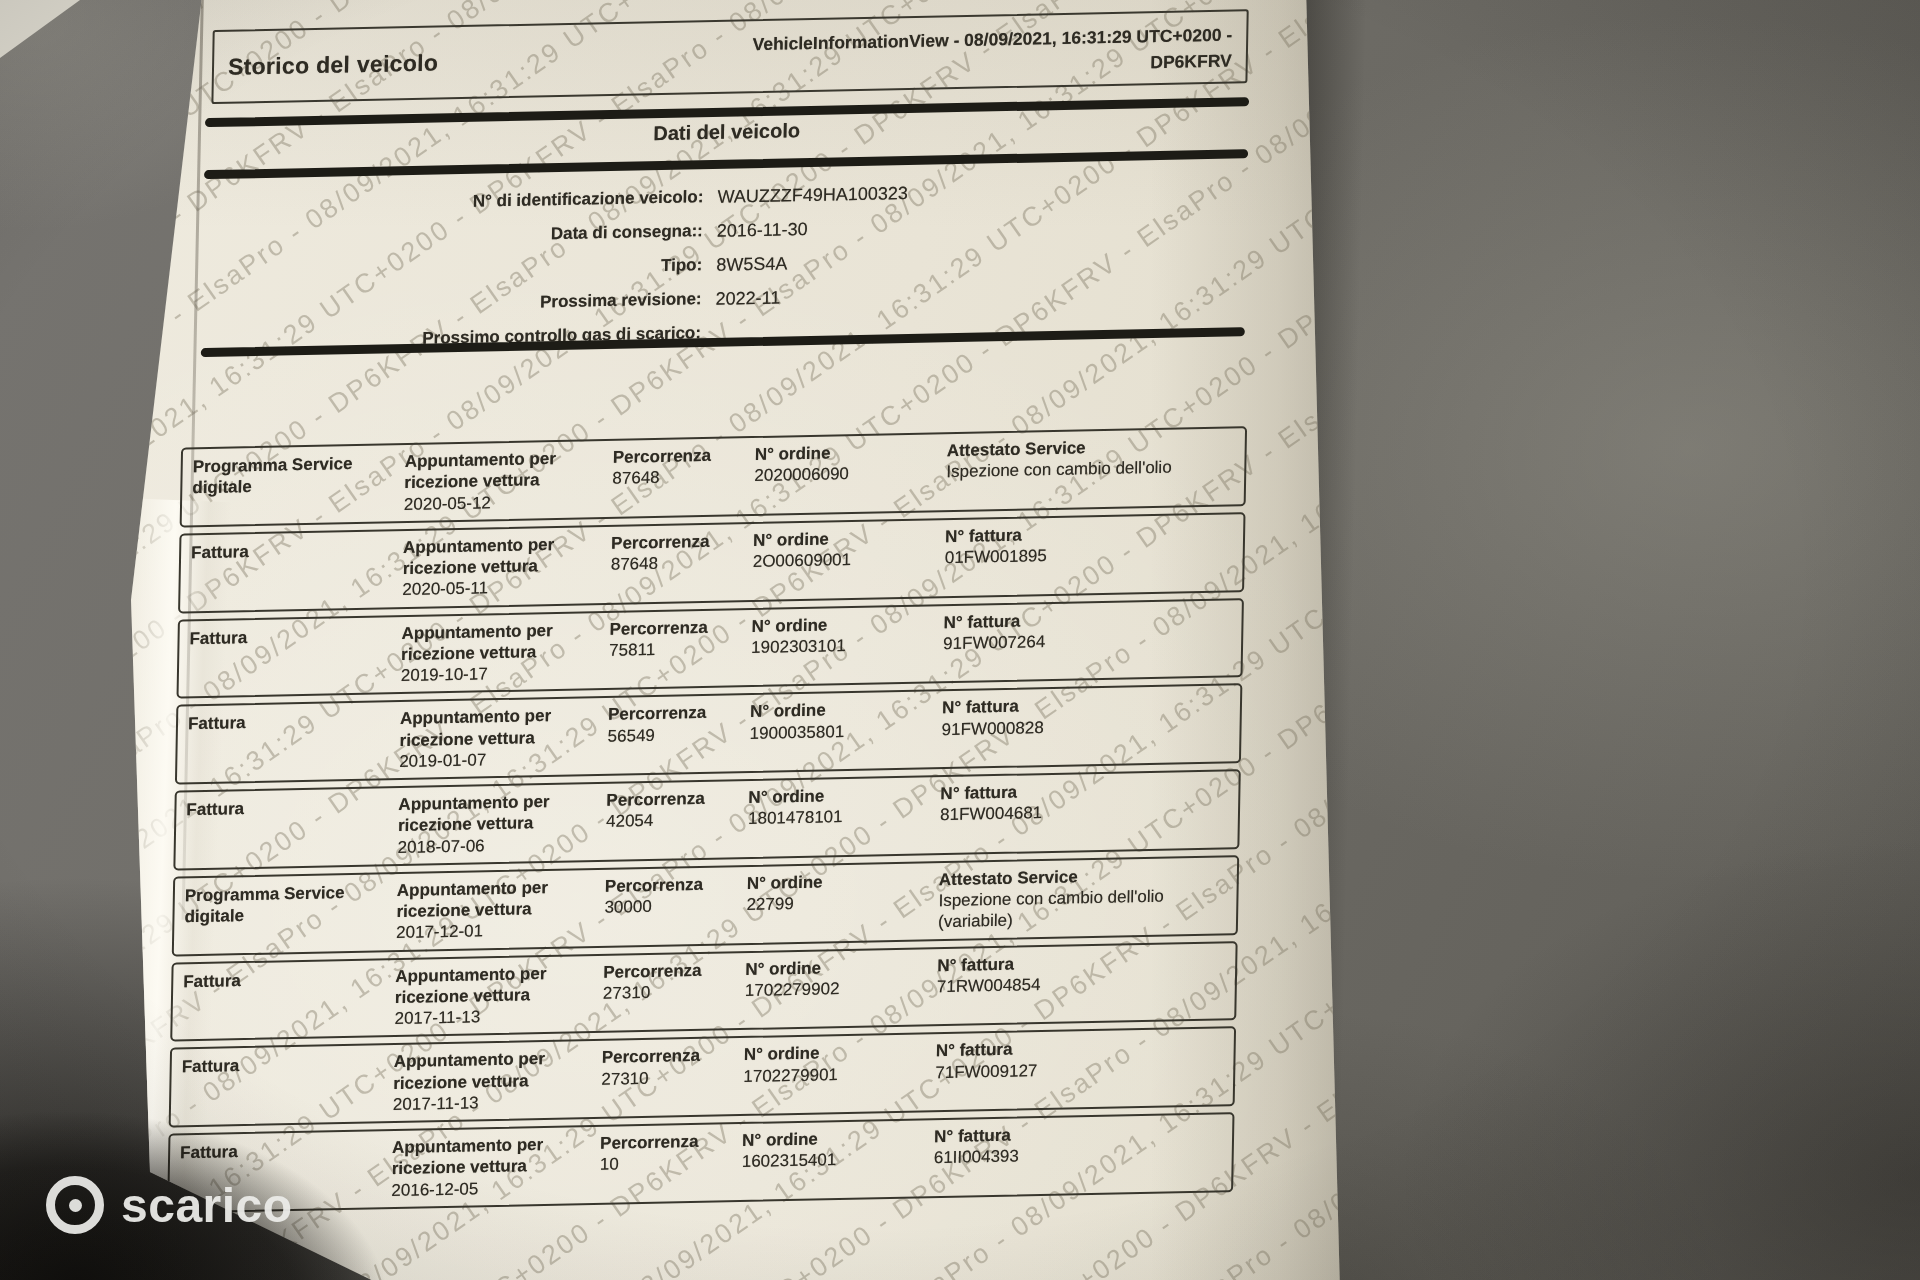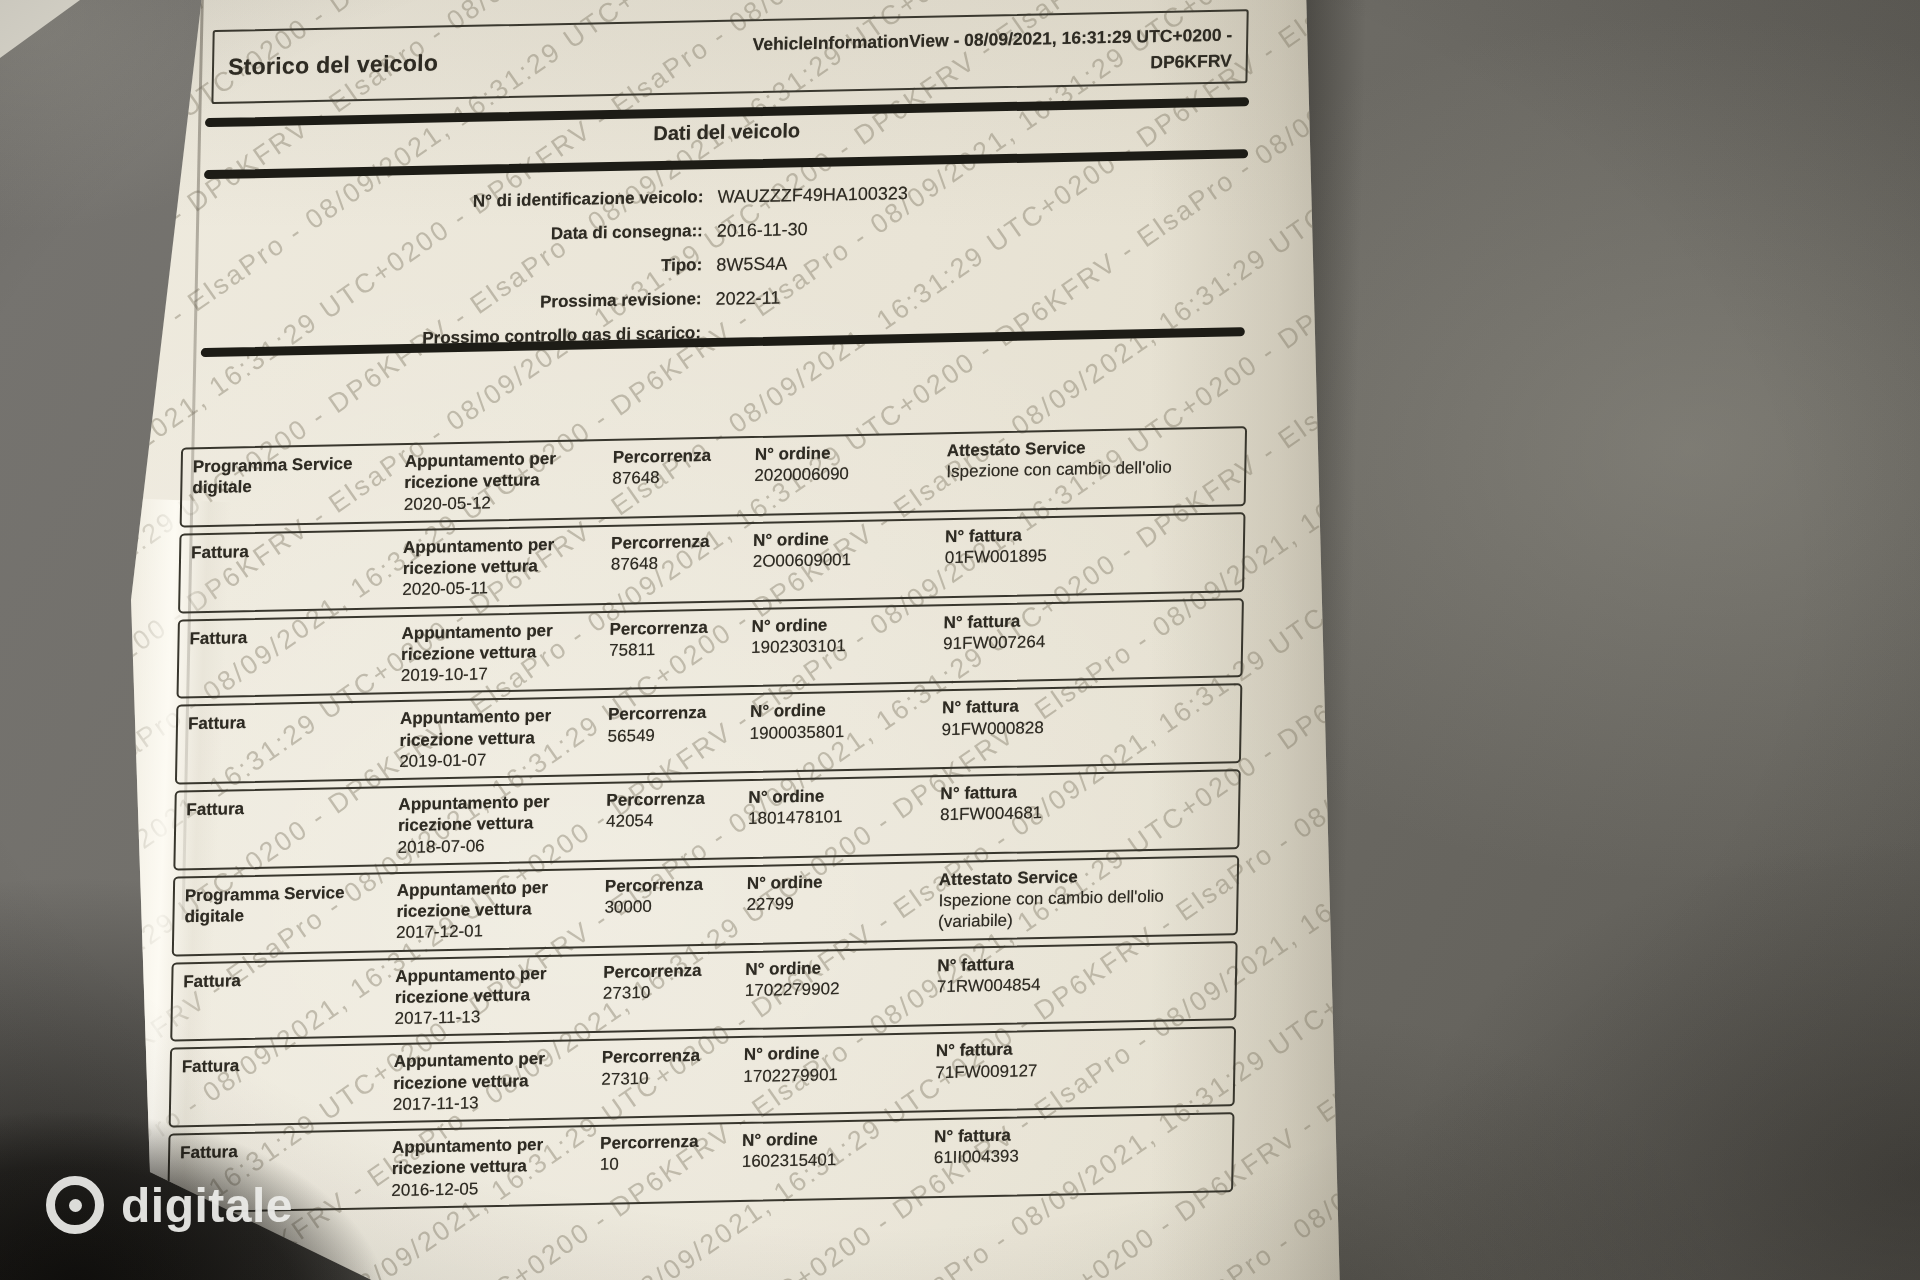--- a/index.html
+++ b/index.html
@@ -373,15 +373,15 @@
   </div>
 </div>
     </div>
   </div>
 
   <div class="corner-shadow"></div>
   <div class="vignette"></div>
 
   <div class="brand">
     <span class="brand-icon"></span>
-    <span class="brand-text">digitale</span>
+    <span class="brand-text">scarico</span>
   </div>
 </div>
 
 </body></html>

